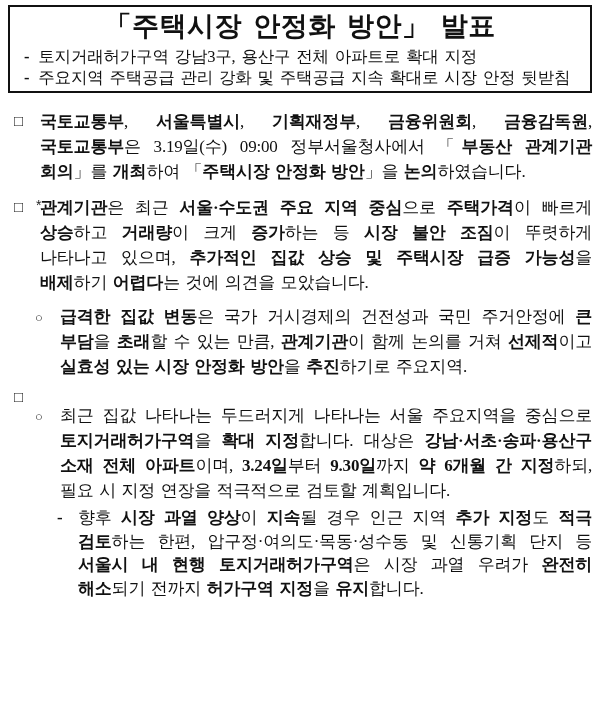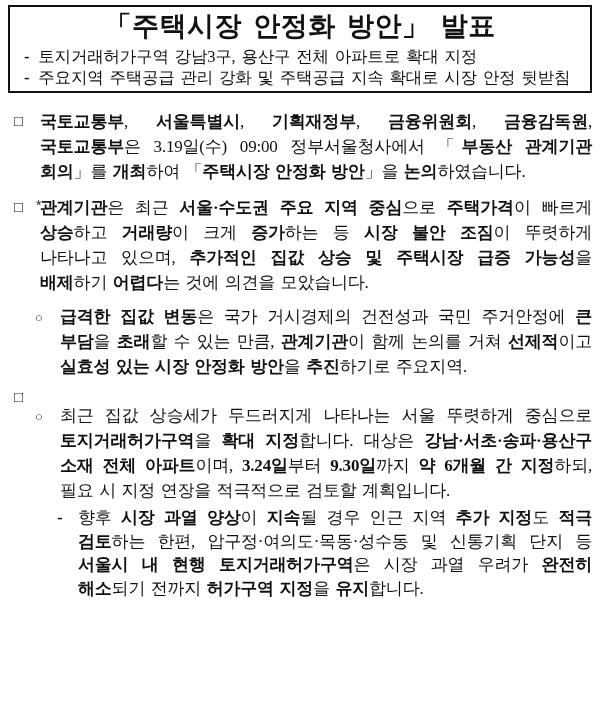--- a/index.html
+++ b/index.html
@@ -124,21 +124,21 @@
     <span class="marker">○</span>
     <span><b>급격한 집값 변동</b><span>은 국가 거시경제의 건전성과 국민 주거안정에 </span><b>큰 부담</b><span>을 </span><b>초래</b><span>할 수 있는 만큼, </span><b>관계기관</b><span>이 함께 논의를 거쳐 </span><b>선제적</b><span>이고 </span><b>실효성 있는 시장 안정화 방안</b><span>을 </span><b>추진</b><span>하기로 주요지역.</span></span>
   </div>
 
   <div class="para p-sq mb24">
     <span class="marker">□</span>
   </div>
 
   <div class="para p-ci mb3">
     <span class="marker">○</span>
-    <span><span>최근 집값 상승세가 두드러지게 나타나는 서울 뚜렷하게 중심으로 </span><b>토지거래허가구역</b><span>을 </span><b>확대 지정</b><span>합니다. 대상은 </span><b>강남·서초·송파·용산구 소재 전체 아파트</b><span>이며, </span><b>3.24일</b><span>부터 </span><b>9.30일</b><span>까지 </span><b>약 6개월 간 지정</b><span>하되, 필요 시 지정 연장을 적극적으로 검토할 계획입니다.</span></span>
+    <span><span>최근 집값 나타나는 두드러지게 나타나는 서울 주요지역을 중심으로 </span><b>토지거래허가구역</b><span>을 </span><b>확대 지정</b><span>합니다. 대상은 </span><b>강남·서초·송파·용산구 소재 전체 아파트</b><span>이며, </span><b>3.24일</b><span>부터 </span><b>9.30일</b><span>까지 </span><b>약 6개월 간 지정</b><span>하되, 필요 시 지정 연장을 적극적으로 검토할 계획입니다.</span></span>
   </div>
 
   <div class="para p-da lh-tight">
     <span class="marker">-</span>
     <span><span>향후 </span><b>시장 과열 양상</b><span>이 </span><b>지속</b><span>될 경우 인근 지역 </span><b>추가 지정</b><span>도 </span><b>적극 검토</b><span>하는 한편, 압구정·여의도·목동·성수동 및 신통기획 단지 등 </span><b>서울시 내 현행 토지거래허가구역</b><span>은 시장 과열 우려가 </span><b>완전히 해소</b><span>되기 전까지 </span><b>허가구역 지정</b><span>을 </span><b>유지</b><span>합니다.</span></span>
   </div>
 
 </div>
 
 </body></html>

